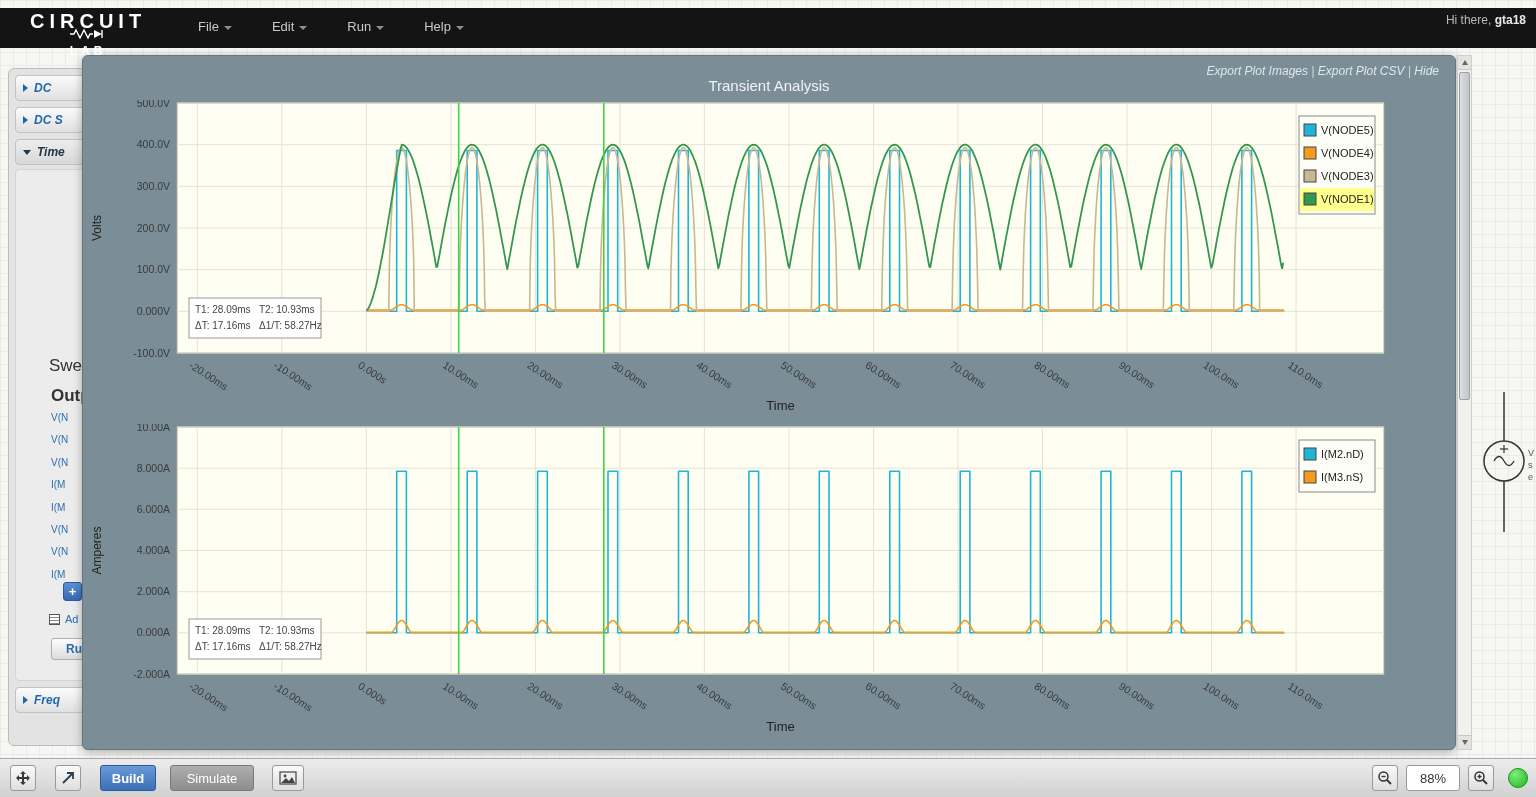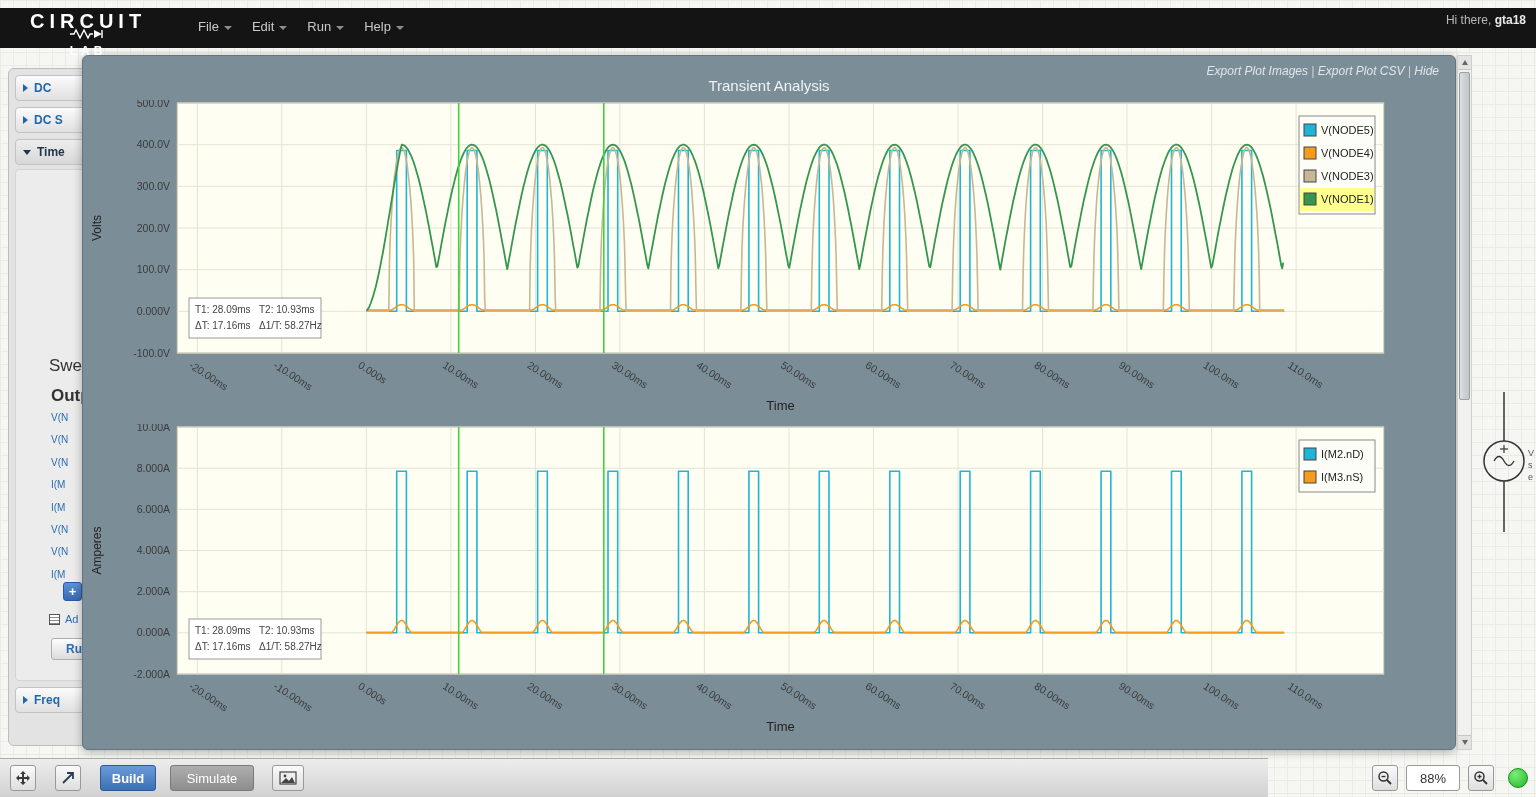--- a/index.html
+++ b/index.html
@@ -17,30 +17,30 @@
       linear-gradient(90deg, #eaeae6 1px, transparent 1px);
     background-size:13px 13px;
     z-index:0;
   }
   
   .header { position:absolute; left:0; top:0; width:1536px; height:40px; background:#141414; z-index:10;margin-top:8px; }
   .logo { position:absolute; left:30px; top:3px; color:#fff; cursor:pointer; }
   .logo-l1 { font-size:20px; font-weight:bold; letter-spacing:5px; line-height:20px; }
   .logo-l2 { display:flex; align-items:center; gap:4px; margin-top:-3px;flex-direction:column; }
   .logo-l2 span { font-size:12px; font-weight:bold; letter-spacing:4px; color:#fff; }
-  .menus { position:absolute; left:198px; top:11px; display:flex; gap:20px; }
+  .menus { position:absolute; left:198px; top:11px; display:flex; gap:40px; }
   .menu { color:#c9c9c9; font-size:13px; cursor:pointer; }
   .caret { display:inline-block; width:0; height:0; border-left:4px solid transparent; border-right:4px solid transparent; border-top:4px solid #8d8d8d; margin-left:5px; vertical-align:middle; }
   .hdr-right { position:absolute; right:10px; top:4px; text-align:right; font-size:12px; line-height:16px; }
   .greet { color:#b9b9b9; }
   .statusline { color:#a8a8a8; }
   .hl { color:#e9e9e9; font-weight:bold; text-decoration:none; cursor:pointer; }
   
   .sidebar { position:absolute; left:8px; top:68px; width:92px; height:678px; background:#e3e3e3; border:1px solid #bdbdbd; border-radius:6px; z-index:1; }
-  .side-item { position:absolute; left:6px; right:-40px; height:26px; background:linear-gradient(#fbfbfb,#e0e0e0); border:1px solid #c2c2c2; border-radius:4px; display:flex; align-items:center; padding:0 7px; font-size:12px; font-weight:bold; color:#1f66b0; cursor:pointer; }
+  .side-item { position:absolute; left:6px; right:-40px; height:26px; background:linear-gradient(#fbfbfb,#e0e0e0); border:1px solid #c2c2c2; border-radius:4px; display:flex; align-items:center; padding:0 7px; font-size:12px; font-weight:bold; color:#1f66b0; cursor:pointer;font-style:italic; }
   .chev-r { width:0;height:0;border-top:4px solid transparent;border-bottom:4px solid transparent;border-left:5px solid #1f66b0; margin-right:6px; }
   .chev-d { width:0;height:0;border-left:4px solid transparent;border-right:4px solid transparent;border-top:5px solid #23374a; margin-right:6px; }
   .side-item.active { color:#22364a; background:linear-gradient(#ededed,#d8d8d8); }
   .side-expand { position:absolute; left:6px; right:-40px; top:100px; height:512px; background:#ececec; border:1px solid #d4d4d4; border-radius:4px; }
   .frag { position:absolute; font-size:17px; color:#333;text-align:right; }
   .frag.b { font-weight:bold; }
   .out-row { position:absolute; left:42px; font-size:10px; color:#2a6db0; cursor:pointer; white-space:nowrap; }
   .add-btn { position:absolute; left:54px; width:19px; height:19px; background:linear-gradient(#5b93d6,#3769b4); border:1px solid #2c5a9e; border-radius:3px; color:#fff; font-weight:bold; font-size:13px; text-align:center; line-height:17px; cursor:pointer; }
   .adv-icon { position:absolute; left:40px; width:11px; height:11px; border:1px solid #555; background:repeating-linear-gradient(#fff 0 2px, #888 2px 3px); }
   .adv-label { position:absolute; left:56px; font-size:11px; color:#2a6db0; cursor:pointer; }
@@ -56,21 +56,21 @@
   
   .vscroll { position:absolute; left:1457px; top:55px; width:15px; height:695px; background:#f1f1ee; border:1px solid #cfcfcb; z-index:4; }
   .vs-btn { position:absolute; left:0; width:13px; height:14px; background:#e3e3e0; border-bottom:1px solid #c6c6c2; display:flex; align-items:center; justify-content:center; cursor:pointer; }
   .vs-btn.down { bottom:0; border-top:1px solid #c6c6c2; border-bottom:none; }
   .tri-up { width:0;height:0;border-left:3px solid transparent;border-right:3px solid transparent;border-bottom:5px solid #666; }
   .tri-down { width:0;height:0;border-left:3px solid transparent;border-right:3px solid transparent;border-top:5px solid #666; }
   .vs-thumb { position:absolute; left:1px; top:16px; width:11px; height:328px; background:linear-gradient(90deg,#dcdee0,#c2c6c9); border:1px solid #9aa0a4; border-radius:2px; cursor:pointer; }
   
   .schem { position:absolute; left:1477px; top:40px; z-index:0; }
   
-  .toolbar { position:absolute; left:0; bottom:0; width:1268px; height:39px; background:linear-gradient(#ededed,#d1d1d1); border-top:1px solid #a9a9a9; z-index:10; }
+  .toolbar { position:absolute; left:0; bottom:0; width:1536px; height:39px; background:linear-gradient(#ededed,#d1d1d1); border-top:1px solid #a9a9a9; z-index:10; }
   .tb-btn { position:absolute; top:6px; height:26px; border:1px solid #999; border-radius:3px; background:linear-gradient(#fafafa,#dedede); display:flex; align-items:center; justify-content:center; cursor:pointer; }
   .tb-build { left:100px; width:56px; background:linear-gradient(#6a9ad8,#3c6fb4); border-color:#2f5a99; color:#fff; font-weight:bold; font-size:13px; }
   .tb-sim { left:170px; width:84px; background:linear-gradient(#aeaeae,#8d8d8d); border-color:#7a7a7a; color:#fff; font-weight:normal; font-size:13px; }
   .tb-zoomlevel { left:1406px; width:54px; background:#fff; font-size:13px; color:#333; }
   .status-dot { position:absolute; left:1508px; top:9px; width:20px; height:20px; border-radius:50%; background:radial-gradient(circle at 35% 30%, #7dec7d, #1fb81f); border:1px solid #179017; }
 </style>
 </head>
 <body>
 
 <div class="canvas-bg"></div>

